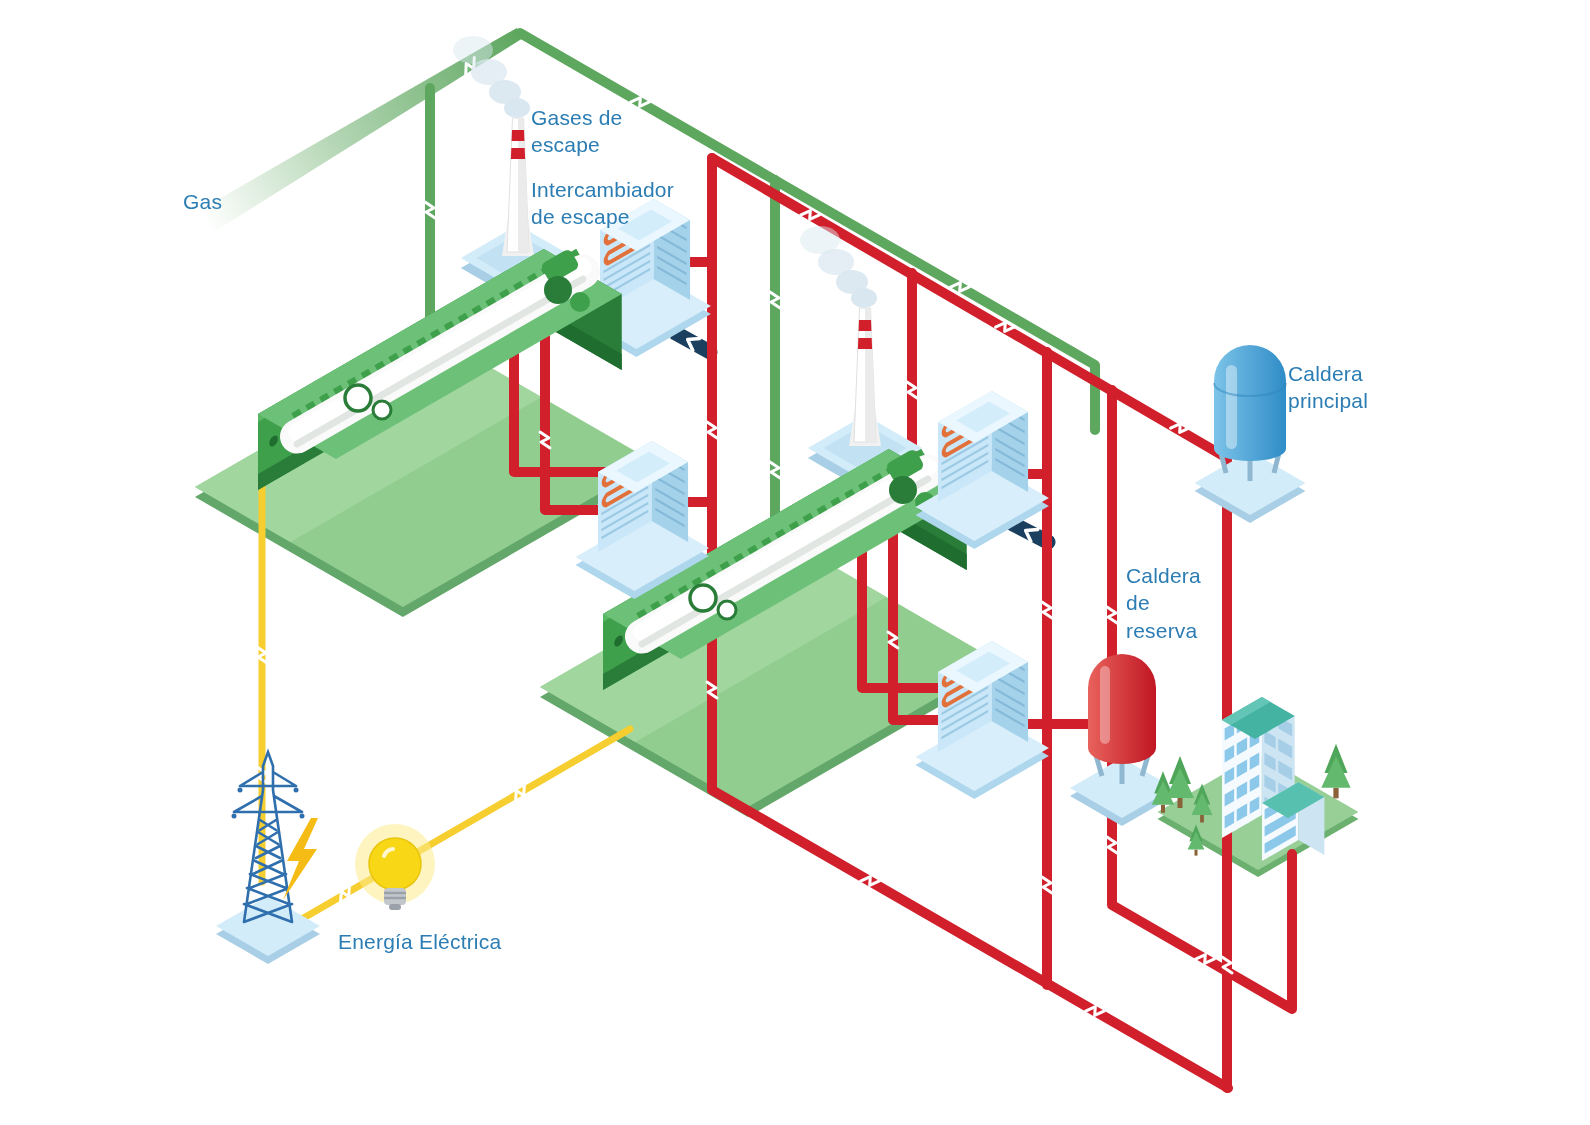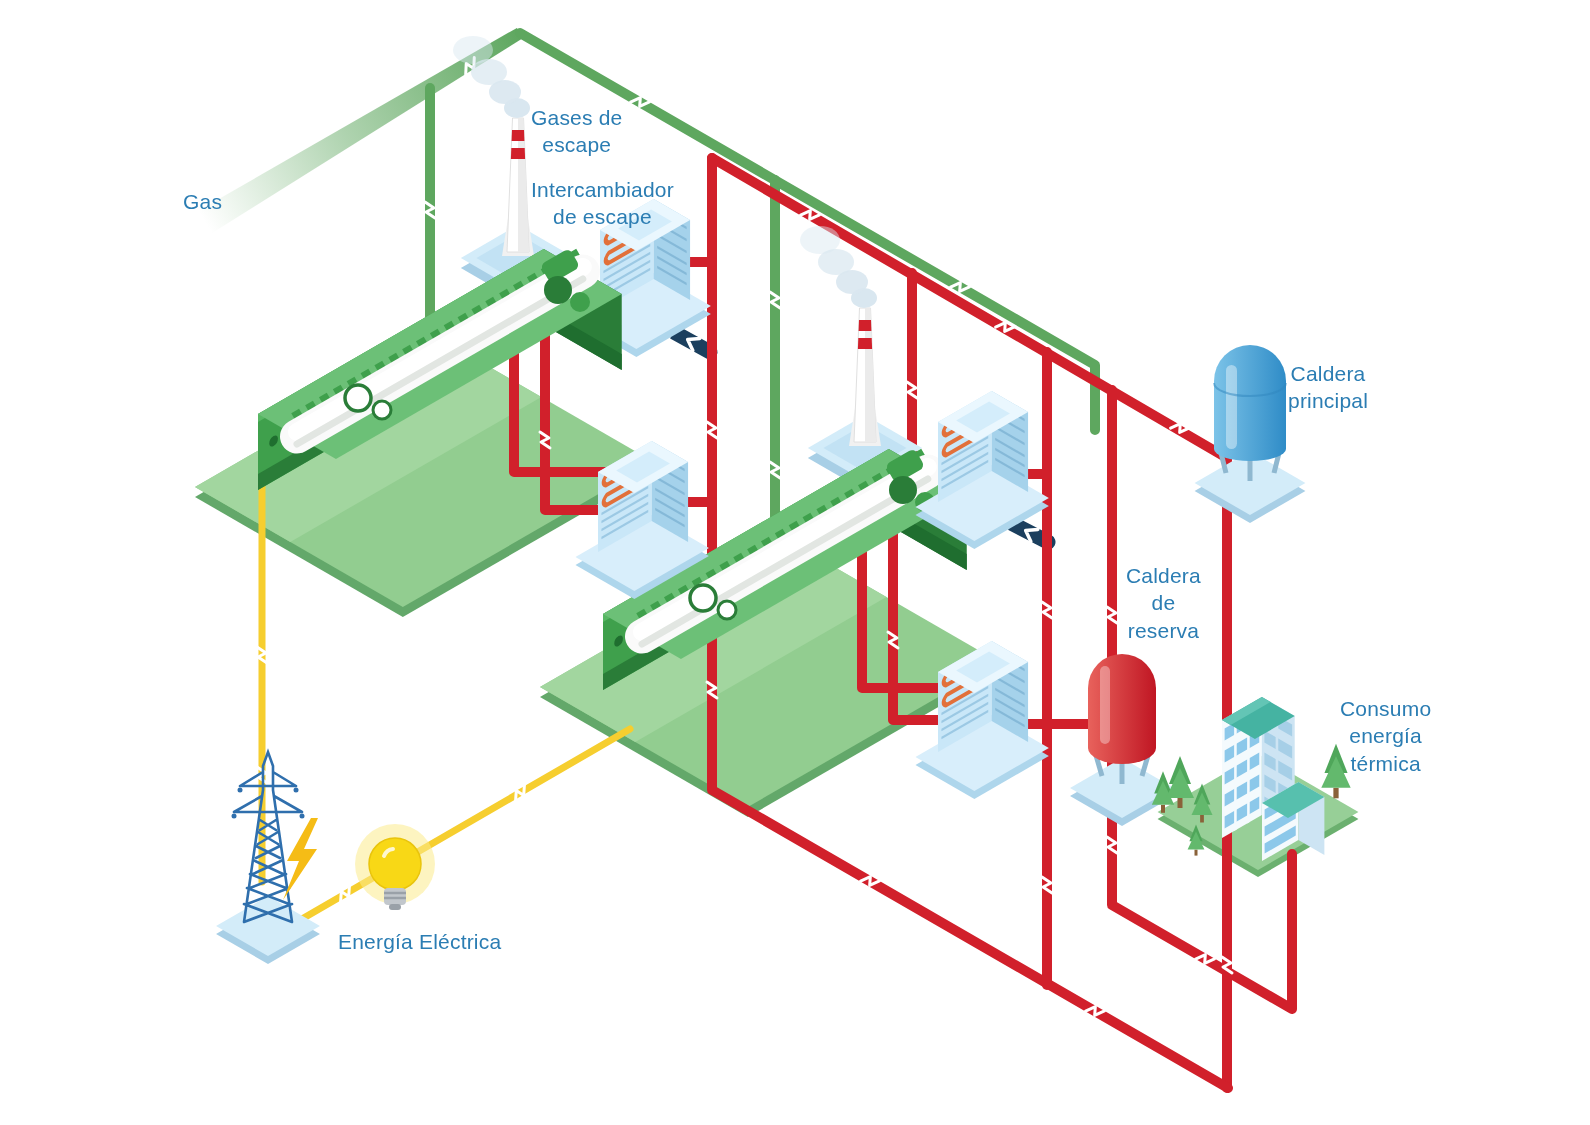--- a/index.html
+++ b/index.html
@@ -1,20 +1,20 @@
 <!DOCTYPE html>
 <html><head>
 <meta charset="utf-8">
 <style>
   html,body{margin:0;padding:0;background:#fff;}
   .stage{position:relative;width:1590px;height:1125px;background:#ffffff;overflow:hidden;
          font-family:"Liberation Sans",sans-serif;}
   .stage svg{position:absolute;left:0;top:0;}
   .lbl{position:absolute;color:#2b7db3;font-size:21px;line-height:1.3;font-weight:500;
-       letter-spacing:.2px;white-space:pre-line;text-align:center;}
+       letter-spacing:.2px;white-space:pre-line;}
 </style>
 </head>
 <body>
 
 <div class="stage">
 <svg width="1590" height="1125" viewBox="0 0 1590 1125">
   <defs>
     <linearGradient id="gasFade" gradientUnits="userSpaceOnUse" x1="205" y1="222" x2="520" y2="33">
       <stop offset="0" stop-color="#5ea75f" stop-opacity="0"></stop>
       <stop offset="0.45" stop-color="#5ea75f" stop-opacity="0.5"></stop>
@@ -392,17 +392,14 @@
 <div class="lbl" style="left:183px;top:188px">Gas</div>
 <div class="lbl" style="left:531px;top:104px">Gases de
 escape</div>
 <div class="lbl" style="left:531px;top:176px">Intercambiador
 de escape</div>
 <div class="lbl" style="left:1288px;top:360px">Caldera
 principal</div>
 <div class="lbl" style="left:1126px;top:562px">Caldera
 de
 reserva</div>
-<div class="lbl" style="left:1340px;top:695px">Consumo
-energía
-térmica</div>
 <div class="lbl" style="left:338px;top:928px">Energía Eléctrica</div>
 </div>
 
 </body></html>

